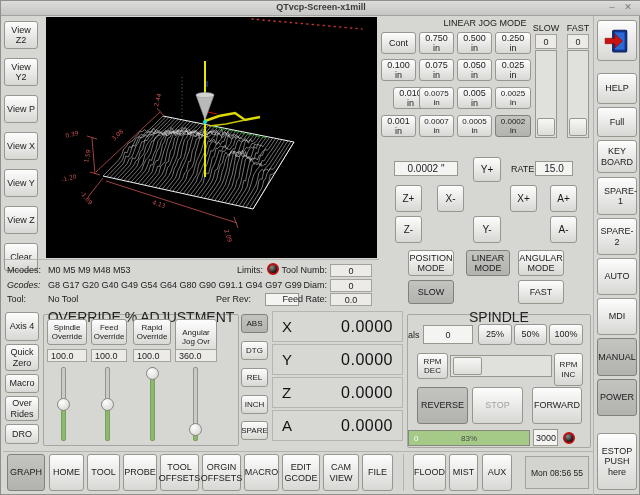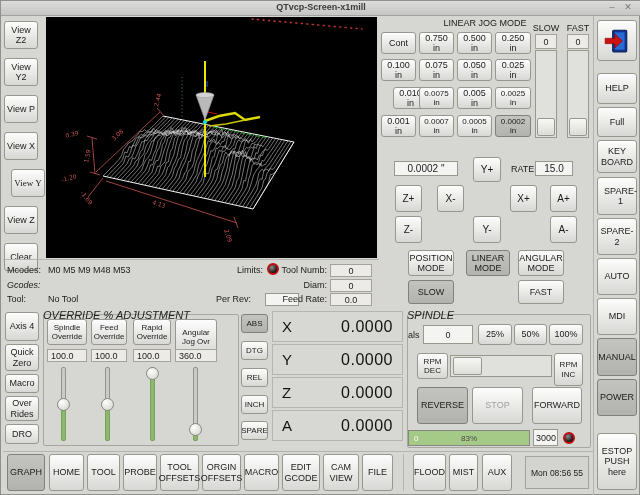--- a/index.html
+++ b/index.html
@@ -16,21 +16,21 @@
     font-size:9px;color:#1b1b1b;line-height:1.15;padding:0 1px;box-sizing:border-box;cursor:default;}
   .btn.active{background:linear-gradient(#c3c3c0,#b2b2af);border-color:#80807c;}
   .btn.disabled{color:#a0a09c;}
   .btn.small{font-size:8px;}
   .lbl{position:absolute;font-size:9px;color:#1b1b1b;white-space:nowrap;}
   .sunk{position:absolute;background:#f4f4f2;border:1px solid #98988f;display:flex;align-items:center;
     justify-content:center;font-size:9px;color:#222;box-sizing:border-box;}
   .fld{position:absolute;background:#ecebe7;border:1px solid #a3a39b;display:flex;align-items:center;
     justify-content:center;font-size:9px;color:#222;box-sizing:border-box;}
   .group{position:absolute;border:1px solid #a7a7a2;border-radius:2px;box-sizing:border-box;}
-  .gtitle{position:absolute;font-size:11px;color:#222;text-align:left;font-style:italic;}
+  .gtitle{position:absolute;font-size:14px;color:#222;text-align:center;}
   .led{position:absolute;width:12px;height:12px;border-radius:50%;box-sizing:border-box;
     background:radial-gradient(circle at 35% 30%,#8d8d8d,#141414 72%);border:2px solid #bf0d0d;}
   .vslider{position:absolute;width:13px;}
   .vtrack{position:absolute;left:4px;top:0;bottom:0;width:5px;background:#cacac6;
     border:1px solid #93938d;border-radius:2px;box-sizing:border-box;}
   .vfill{position:absolute;left:4px;width:5px;bottom:0;background:#8cb96e;border:1px solid #79a25d;
     border-radius:2px;box-sizing:border-box;}
   .vhandle{position:absolute;left:0;width:13px;height:13px;border-radius:50%;box-sizing:border-box;
     background:radial-gradient(circle at 35% 30%,#ffffff,#cfcfcb);border:1px solid #888882;}
   .jtrack{position:absolute;background:#e0e0dc;border:1px solid #98988f;box-sizing:border-box;}
@@ -55,21 +55,21 @@
   <div class="titlebar">
     <div class="title">QTvcp-Screen-x1mill</div>
     <div class="winbtn" style="right:22px;">–</div>
     <div class="winbtn" style="right:6px;">✕</div>
   </div>
 
   <div class="btn" style="left:3px;top:20px;width:34px;height:28px;">View Z2</div>
   <div class="btn" style="left:3px;top:57px;width:34px;height:28px;">View Y2</div>
   <div class="btn" style="left:3px;top:94px;width:34px;height:28px;">View P</div>
   <div class="btn" style="left:3px;top:131px;width:34px;height:28px;">View X</div>
-  <div class="btn" style="left:10px;top:168px;width:34px;height:28px;font-family:Liberation Serif, serif;">View Y</div>
+  <div class="btn" style="left:3px;top:168px;width:34px;height:28px;">View Y</div>
   <div class="btn" style="left:3px;top:205px;width:34px;height:28px;">View Z</div>
   <div class="btn" style="left:3px;top:242px;width:34px;height:28px;">Clear</div>
 
   <div class="abs" style="left:45px;top:16px;width:331px;height:241px;background:#000;">
     <svg width="331" height="241" viewBox="0 0 331 241">
       <line x1="206" y1="2" x2="316" y2="12" stroke="#c03232" stroke-width="1.6" stroke-dasharray="1 4.5" stroke-linecap="round"></line>
       <line x1="136" y1="60" x2="136" y2="102" stroke="#2f7d7d" stroke-width="1" stroke-dasharray="1 2.5"></line>
       <g id="wires">
           <polyline points="57.0,159.0 59.3,156.7 61.6,154.4 63.9,152.1 66.2,149.7 68.5,147.3 70.8,144.9 73.2,142.2 75.5,138.4 77.8,131.8 80.1,129.7 82.4,126.1 84.7,124.9 87.0,123.5 89.3,120.2 91.6,117.8 93.9,114.3 96.2,114.7 98.5,112.7 100.8,114.5 103.2,112.6 105.5,110.4 107.8,108.2 110.1,105.9 112.4,103.6 114.7,101.3 117.0,99.0 " fill="none" stroke="#e9e9e9" stroke-width="0.5"></polyline>
           <polyline points="60.5,159.8 62.8,157.5 65.1,155.1 67.4,152.8 69.7,150.5 71.9,148.1 74.2,145.5 76.5,142.8 78.8,135.0 81.1,135.9 83.4,129.5 85.7,130.6 88.0,126.0 90.3,120.9 92.6,119.8 94.8,120.8 97.1,118.2 99.4,115.4 101.7,115.0 104.0,115.1 106.3,113.1 108.6,111.0 110.9,108.8 113.2,106.5 115.5,104.2 117.8,101.9 120.0,99.6 " fill="none" stroke="#e9e9e9" stroke-width="0.5"></polyline>
@@ -200,20 +200,21 @@
   <div class="btn" style="left:517px;top:279px;width:46px;height:24px;">FAST</div>
 
   <div class="hline" style="left:2px;top:258px;width:376px;"></div>
   <div class="lbl" style="left:6px;top:264px;">Mcodes:</div>
   <div class="lbl" style="left:47px;top:264px;">M0 M5 M9 M48 M53</div>
   <div class="lbl" style="left:228px;top:264px;width:34px;text-align:right;">Limits:</div>
   <div class="led" style="left:266px;top:262px;"></div>
   <div class="lbl" style="left:270px;top:264px;width:56px;text-align:right;">Tool Numb:</div>
   <div class="fld" style="left:329px;top:263px;width:42px;height:13px;">0</div>
   <div class="lbl" style="left:6px;top:279px;font-style:italic;">Gcodes:</div>
+  <div class="lbl" style="left:47px;top:279px;">G8 G17 G20 G40 G49 G54 G64 G80 G90 G91.1 G94 G97 G99</div>
   <div class="lbl" style="left:270px;top:279px;width:56px;text-align:right;">Diam:</div>
   <div class="fld" style="left:329px;top:278px;width:42px;height:13px;">0</div>
   <div class="lbl" style="left:6px;top:293px;">Tool:</div>
   <div class="lbl" style="left:47px;top:293px;">No Tool</div>
   <div class="lbl" style="left:212px;top:293px;width:41px;text-align:center;">Per Rev:</div>
   <div class="sunk" style="left:264px;top:292px;width:34px;height:13px;"></div>
   <div class="lbl" style="left:270px;top:293px;width:56px;text-align:right;">Feed Rate:</div>
   <div class="fld" style="left:329px;top:292px;width:42px;height:13px;">0.0</div>
 
   <div class="btn" style="left:4px;top:311px;width:34px;height:29px;">Axis 4</div>

